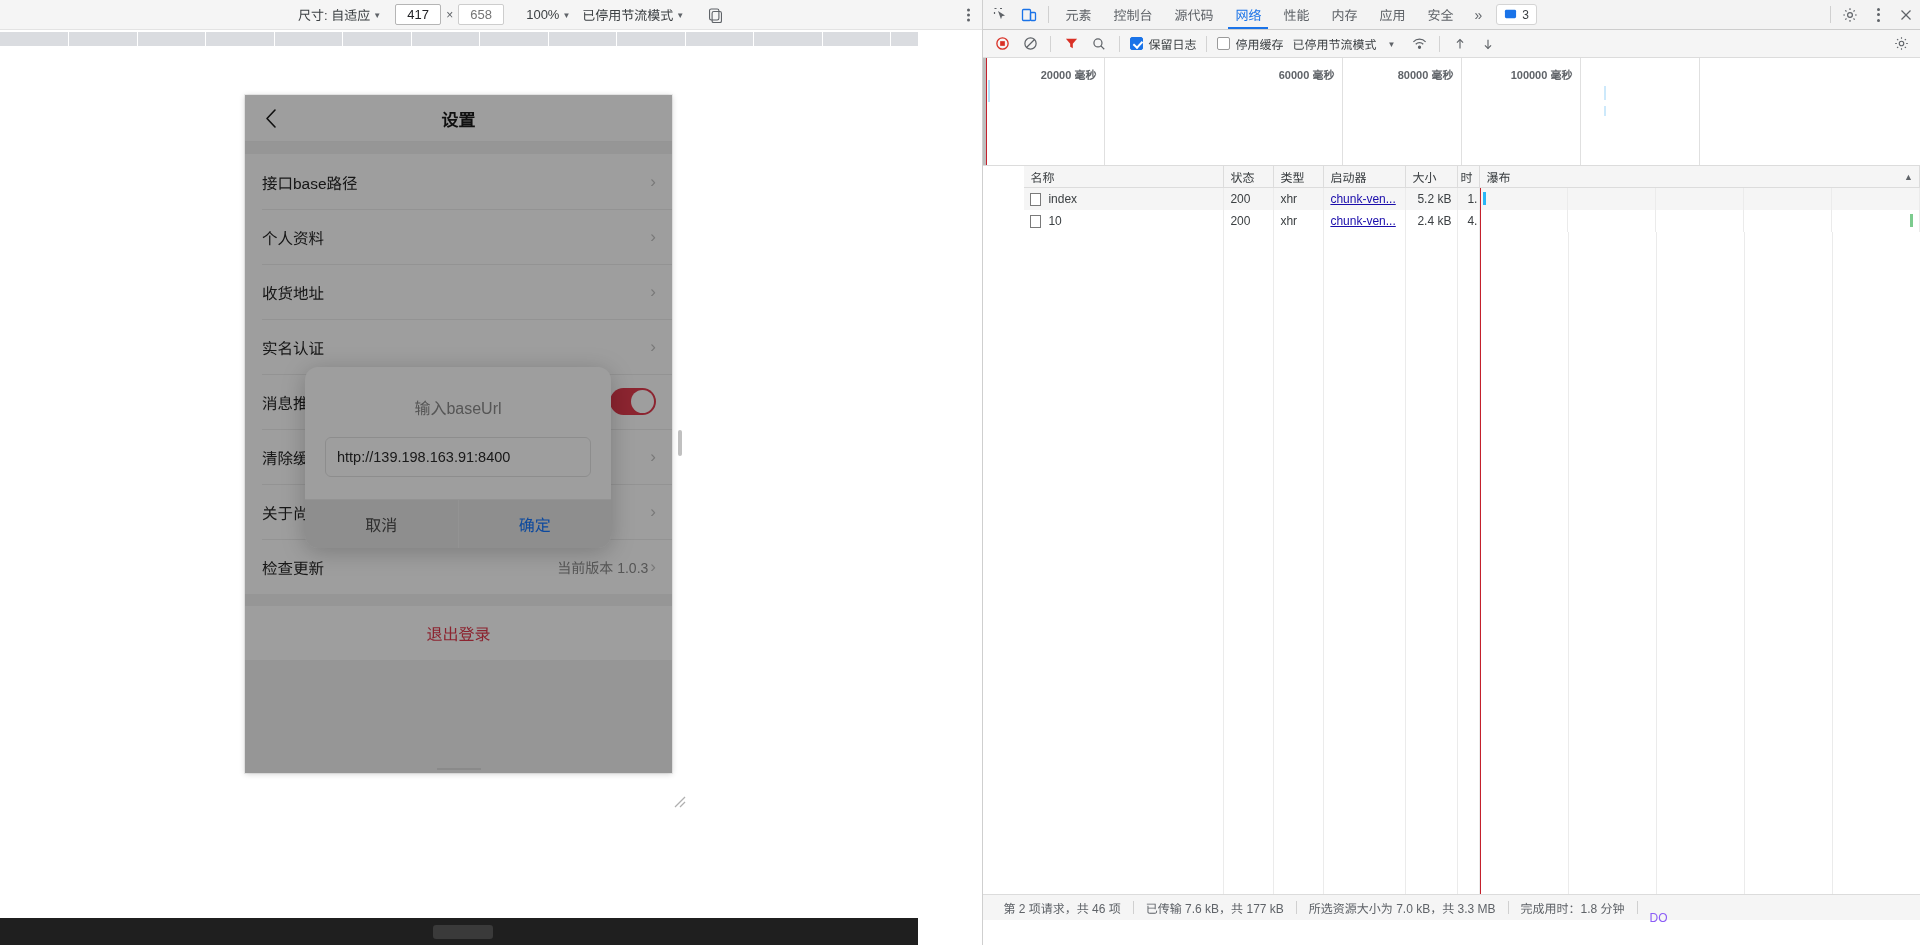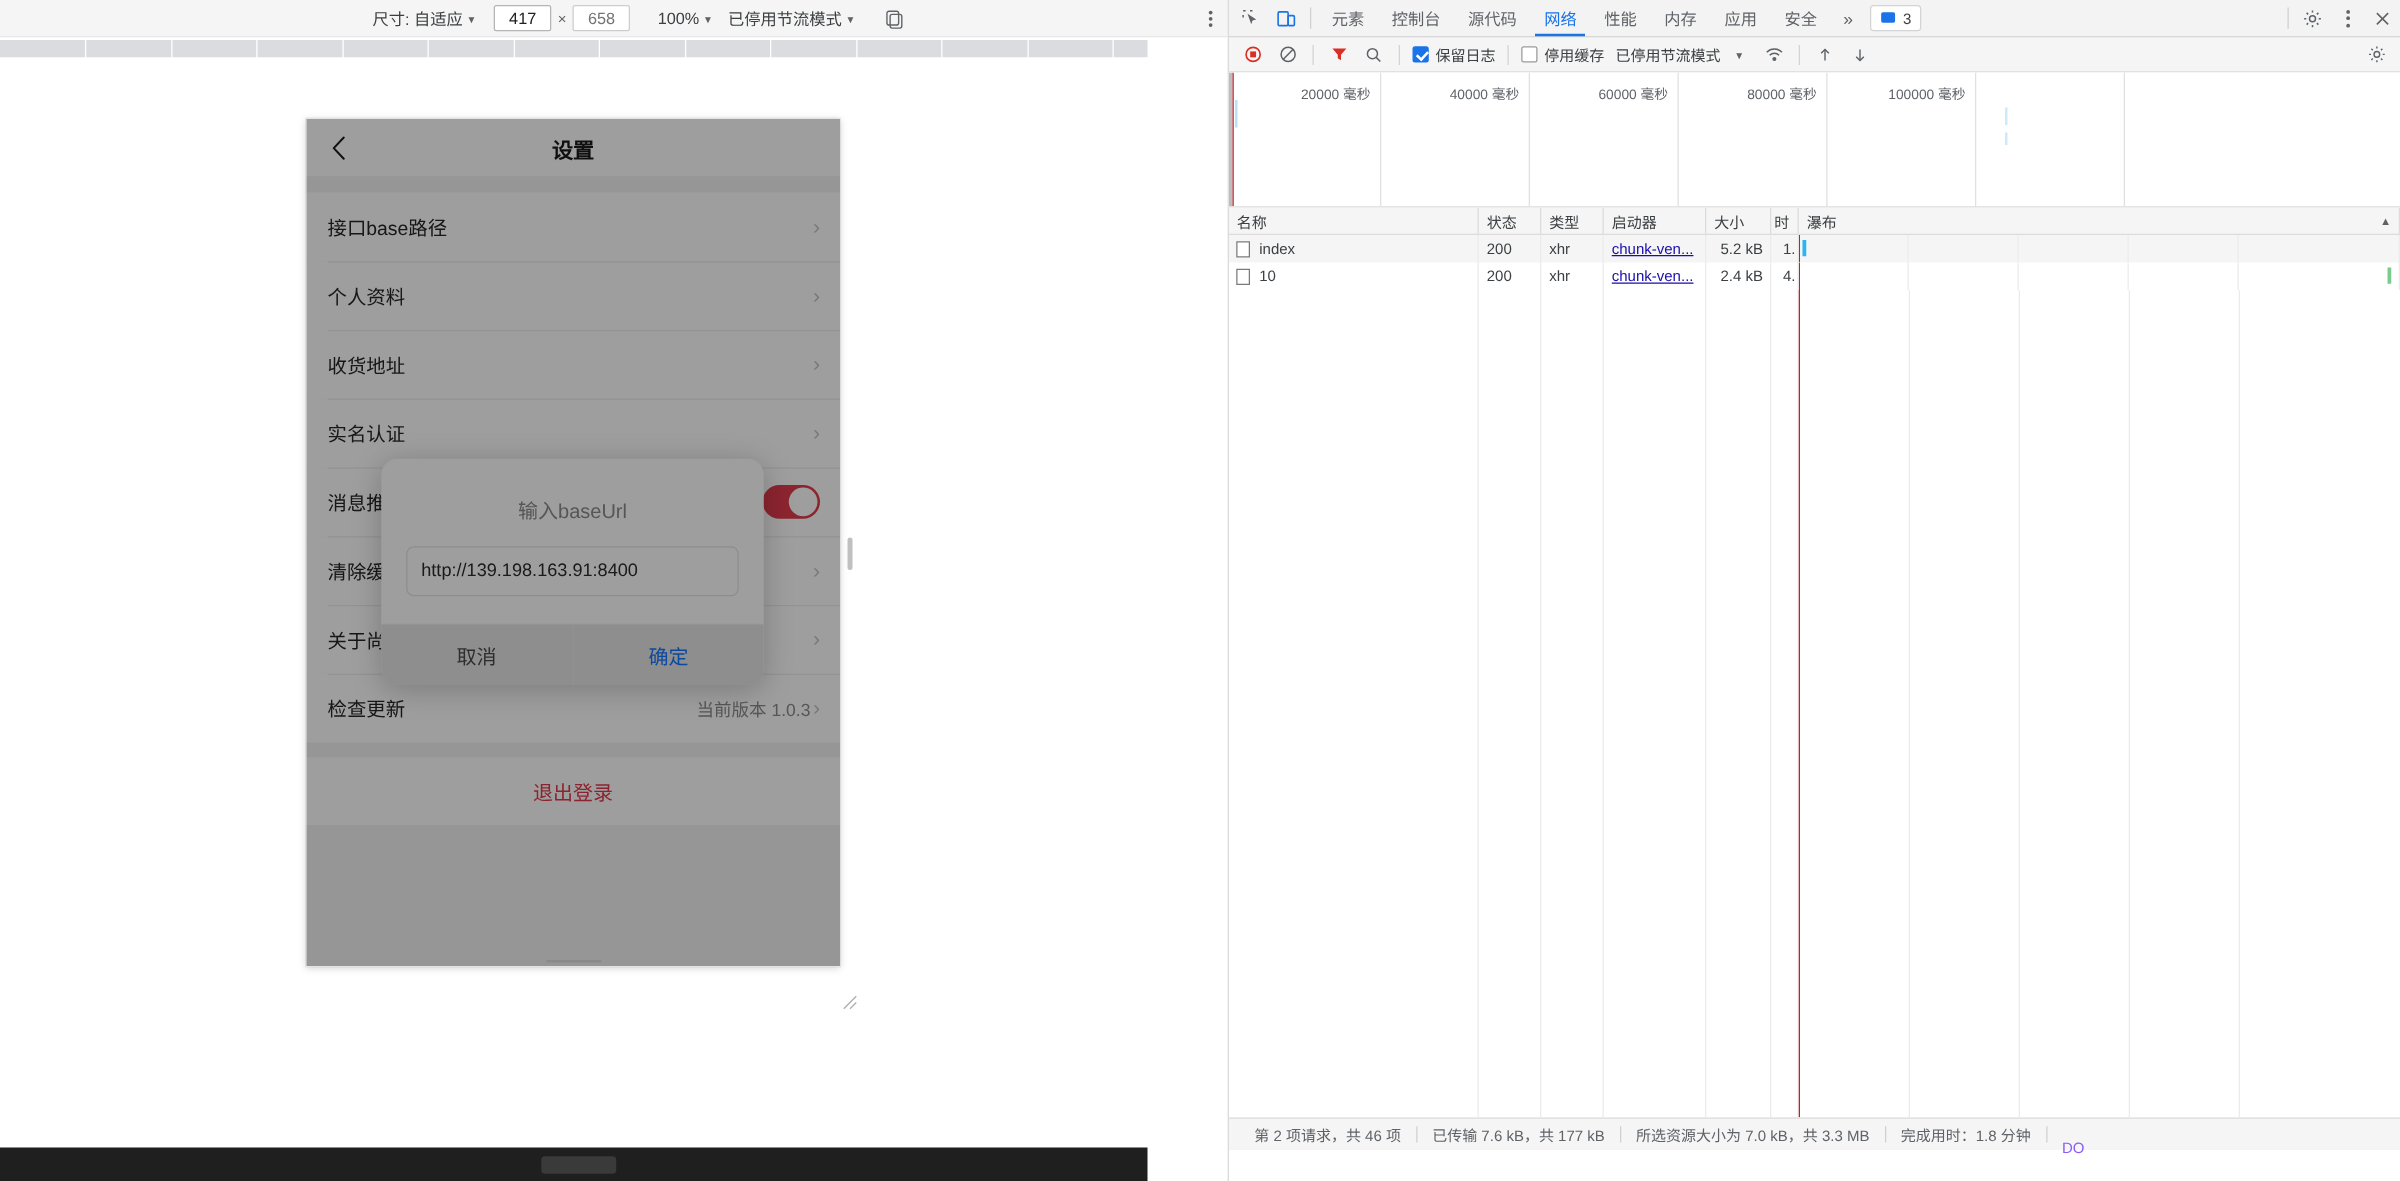--- a/index.html
+++ b/index.html
@@ -175,32 +175,33 @@
     border: solid #fff; border-width: 0 2px 2px 0; transform: rotate(43deg);
   }
   .throttle-label { font-size: 12px; color: #3c4043; padding-left: 4px; white-space: nowrap; }
   .nt-right { margin-left: auto; display: flex; align-items: center; }
 
   
   .overview {
     height: 108px; flex: 0 0 108px; background: #fff;
     border-bottom: 1px solid #dcdcdc; position: relative; overflow: hidden;
     display: flex;
+    font-weight: bold;
   }
   .ov-left { width: 3px; background: #bdbdbd; height: 100%; }
   .ov-track { flex: 1; position: relative; }
   .ov-cell {
     position: absolute; top: 0; bottom: 0; border-right: 1px solid #e0e0e0;
   }
   .ov-tick { position: absolute; top: 8px; right: 8px; font-size: 11px; color: #5f6368; white-space: nowrap; }
   .ov-redline { position: absolute; left: 0; top: 0; bottom: 0; width: 1px; background: #c4202c; }
   .ov-bluebar { position: absolute; left: 2px; top: 22px; width: 2px; height: 22px; background: #b9e1f7; }
 
   
-  .net-table { flex: 1; display: flex; flex-direction: column; overflow: hidden; background: #fff; }
+  .net-table { flex: 1; display: flex; flex-direction: column; overflow: hidden; background: #fff; margin-left: 41px; }
   .th-row {
     display: flex; height: 22px; flex: 0 0 22px; background: #f5f5f5;
     border-bottom: 1px solid #dcdcdc; font-size: 12px; color: #3c4043; align-items: center;
   }
   .th { padding: 0 6px; border-right: 1px solid #dcdcdc; height: 100%; display: flex; align-items: center; overflow: hidden; white-space: nowrap; cursor: pointer; }
   .tr { display: flex; height: 22px; font-size: 12px; align-items: center; cursor: pointer; }
   .tr.odd { background: #f5f5f5; }
   .td { padding: 0 6px; border-right: 1px solid #ebebeb; height: 100%; display: flex; align-items: center; overflow: hidden; white-space: nowrap; }
   .col-name { width: 200px; }
   .col-status { width: 50px; }
@@ -519,23 +520,20 @@
         </div>
       </div>
     </div>
 
     <div class="overview">
       <div class="ov-left"></div>
       <div class="ov-track">
         <div class="ov-cell" style="left:0;width:119px">
           <span class="ov-tick">20000 毫秒</span>
         </div>
-        <div class="ov-cell" style="left:119px;width:119px">
-          <span class="ov-tick">40000 毫秒</span>
-        </div>
         <div class="ov-cell" style="left:238px;width:119px">
           <span class="ov-tick">60000 毫秒</span>
         </div>
         <div class="ov-cell" style="left:357px;width:119px">
           <span class="ov-tick">80000 毫秒</span>
         </div>
         <div class="ov-cell" style="left:476px;width:119px">
           <span class="ov-tick">100000 毫秒</span>
         </div>
         <div class="ov-cell" style="left:595px;width:119px"></div>

